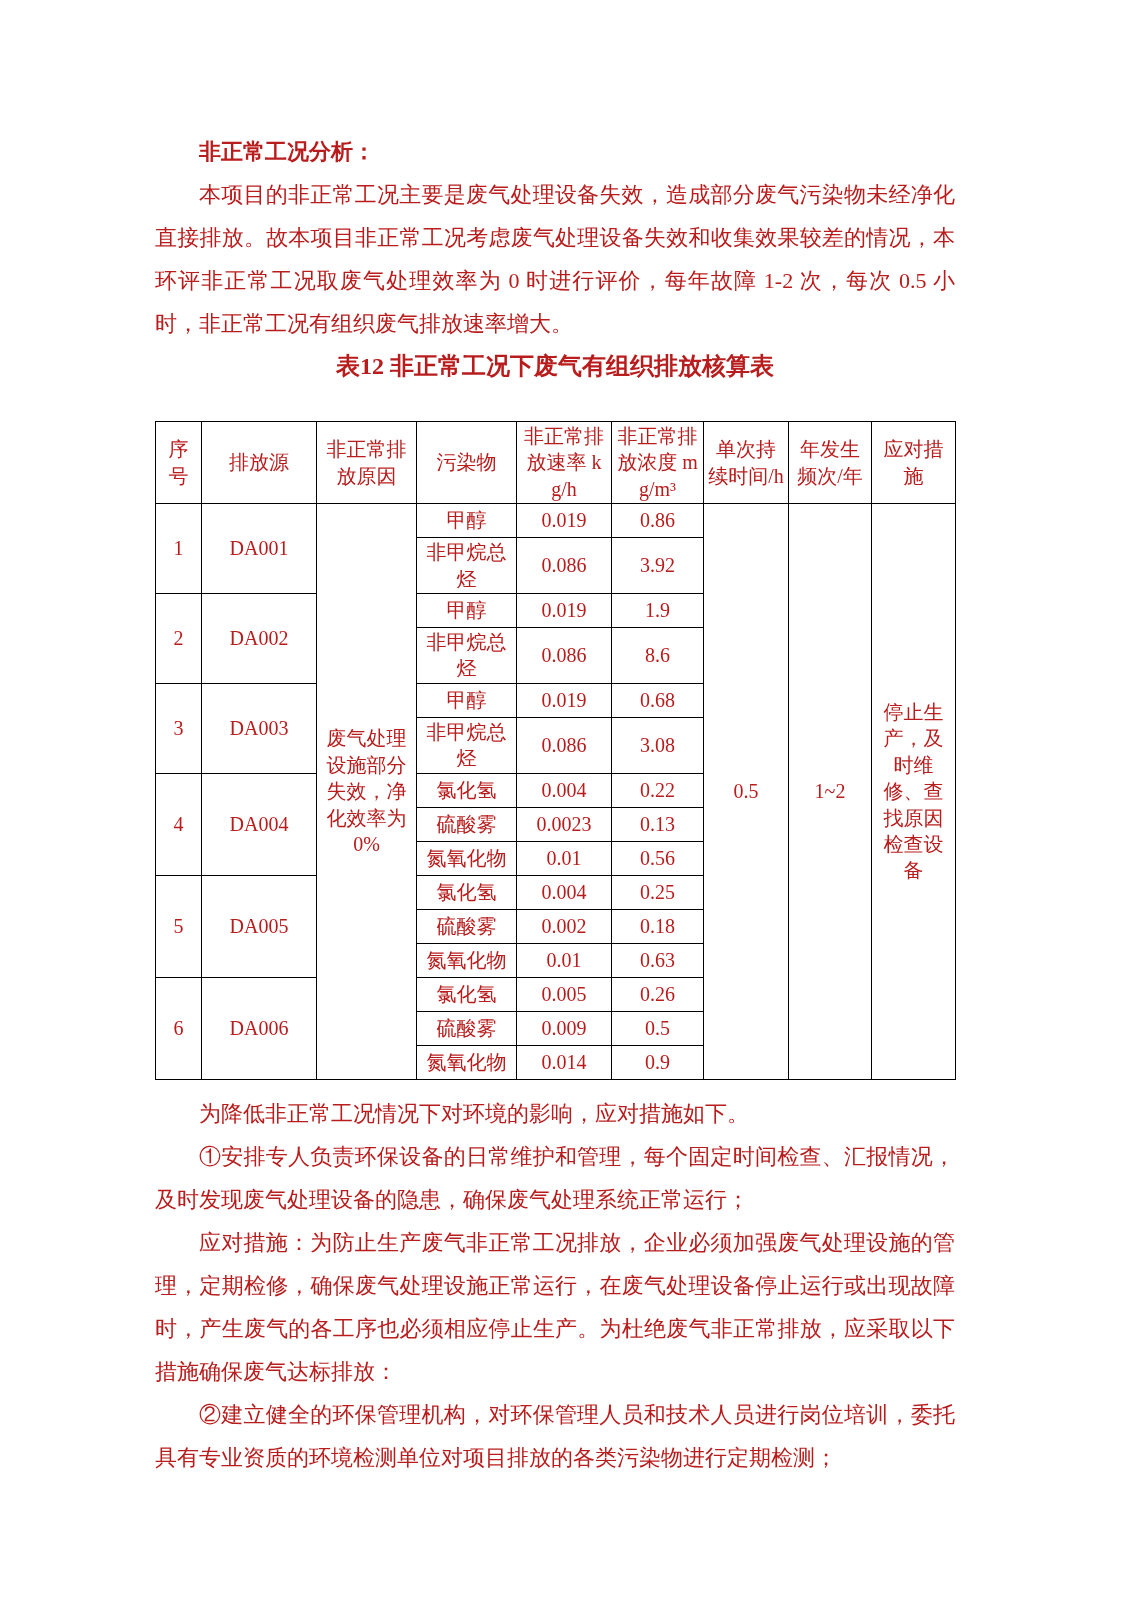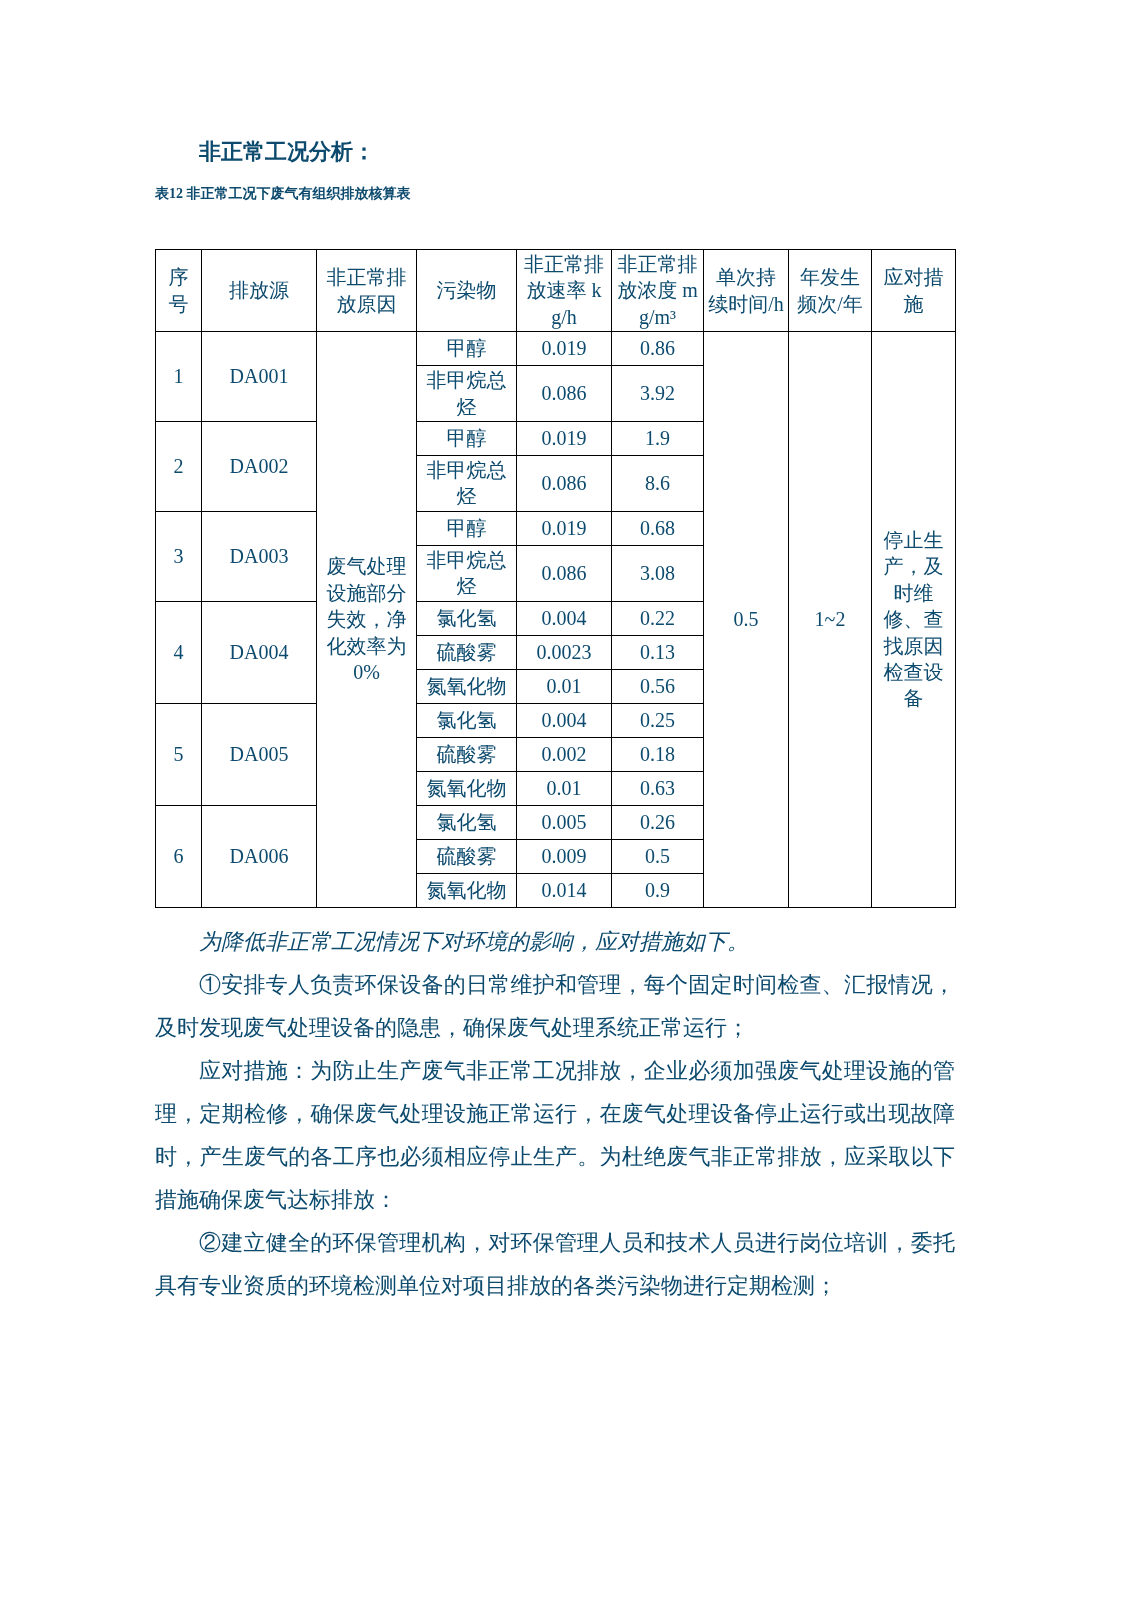--- a/index.html
+++ b/index.html
@@ -1,43 +1,44 @@
 <!DOCTYPE html>
 <html><head>
 <meta charset="utf-8">
 <style>
   html, body { margin: 0; padding: 0; background: #ffffff; }
   .page {
     position: relative;
     width: 1131px;
     height: 1600px;
     background: #ffffff;
-    color: #0c4a6e;
+    color: #b91c1c;
     font-family: "Liberation Serif", "DejaVu Serif", serif;
     box-sizing: border-box;
     padding: 130px 176px 0 155px;
     overflow: hidden;
   }
   .heading {
     font-size: 22px;
     font-weight: bold;
     line-height: 43px;
     text-indent: 2em;
     margin: 0;
   }
   .para {
     font-size: 22px;
     line-height: 43px;
     text-align: justify;
     text-indent: 2em;
     margin: 0;
   }
   .table-caption {
-    font-size: 14px;
+    font-size: 24px;
     font-weight: bold;
+    text-align: center;
     line-height: 26px;
     margin: 8px 0 6px 0;
   }
   table.emissions {
     border-collapse: collapse;
     table-layout: fixed;
     width: 800px;
     font-size: 20px;
     margin-top: 42px;
   }
@@ -48,29 +49,30 @@
     padding: 1px 3px;
     font-weight: normal;
     line-height: 1.32;
     overflow: hidden;
     word-break: break-all;
   }
   table.emissions thead th { height: 66px; }
   table.emissions tbody td { height: 31px; }
   td.hl { border: 2px solid #000; }
   td.wrap-cell { text-align: justify; padding: 1px 6px; }
-  .after-table { margin-top: 12px; font-style: italic; }
+  .after-table { margin-top: 12px; }
 </style>
 </head>
 <body>
 
 <div class="page">
 
   <h1 class="heading">非正常工况分析：</h1>
 
+  <p class="para">本项目的非正常工况主要是废气处理设备失效，造成部分废气污染物未经净化直接排放。故本项目非正常工况考虑废气处理设备失效和收集效果较差的情况，本环评非正常工况取废气处理效率为 0 时进行评价，每年故障 1-2 次，每次 0.5 小时，非正常工况有组织废气排放速率增大。</p>
 
   <div class="table-caption">表12  非正常工况下废气有组织排放核算表</div>
 
   <table class="emissions">
     <colgroup>
       <col style="width:46px">
         <col style="width:115px">
         <col style="width:100px">
       <col style="width:100px">
         <col style="width:95px">

